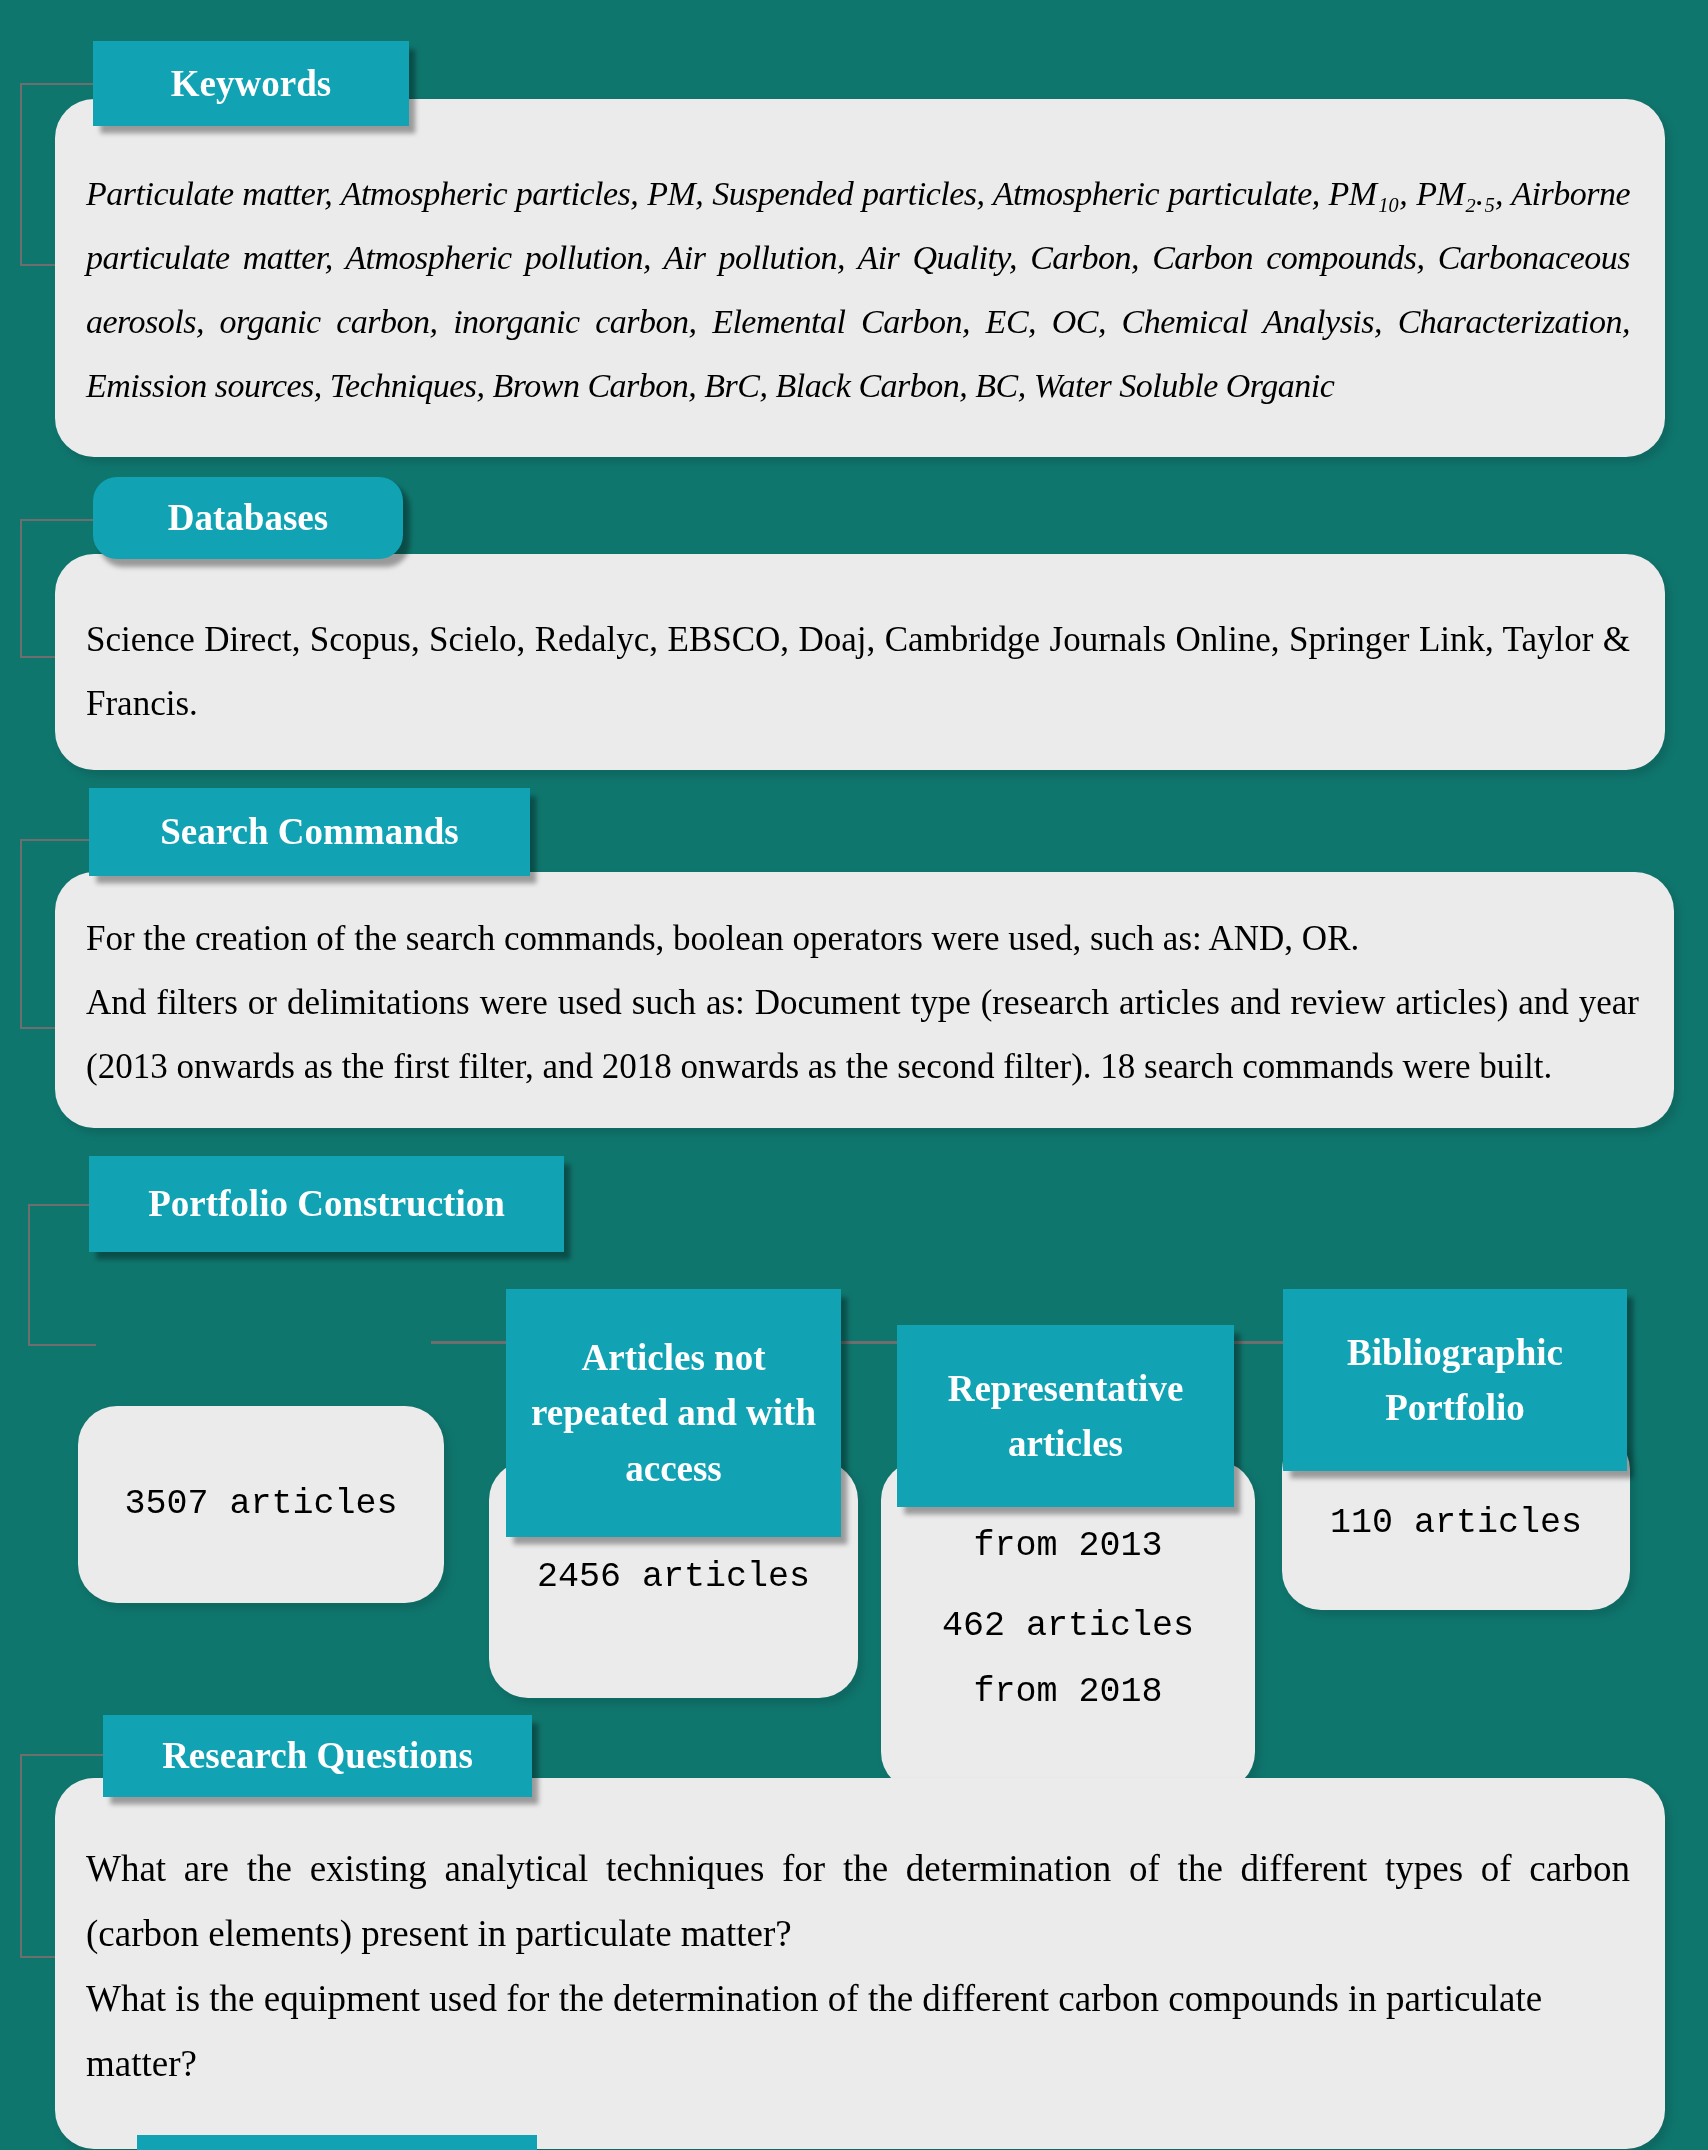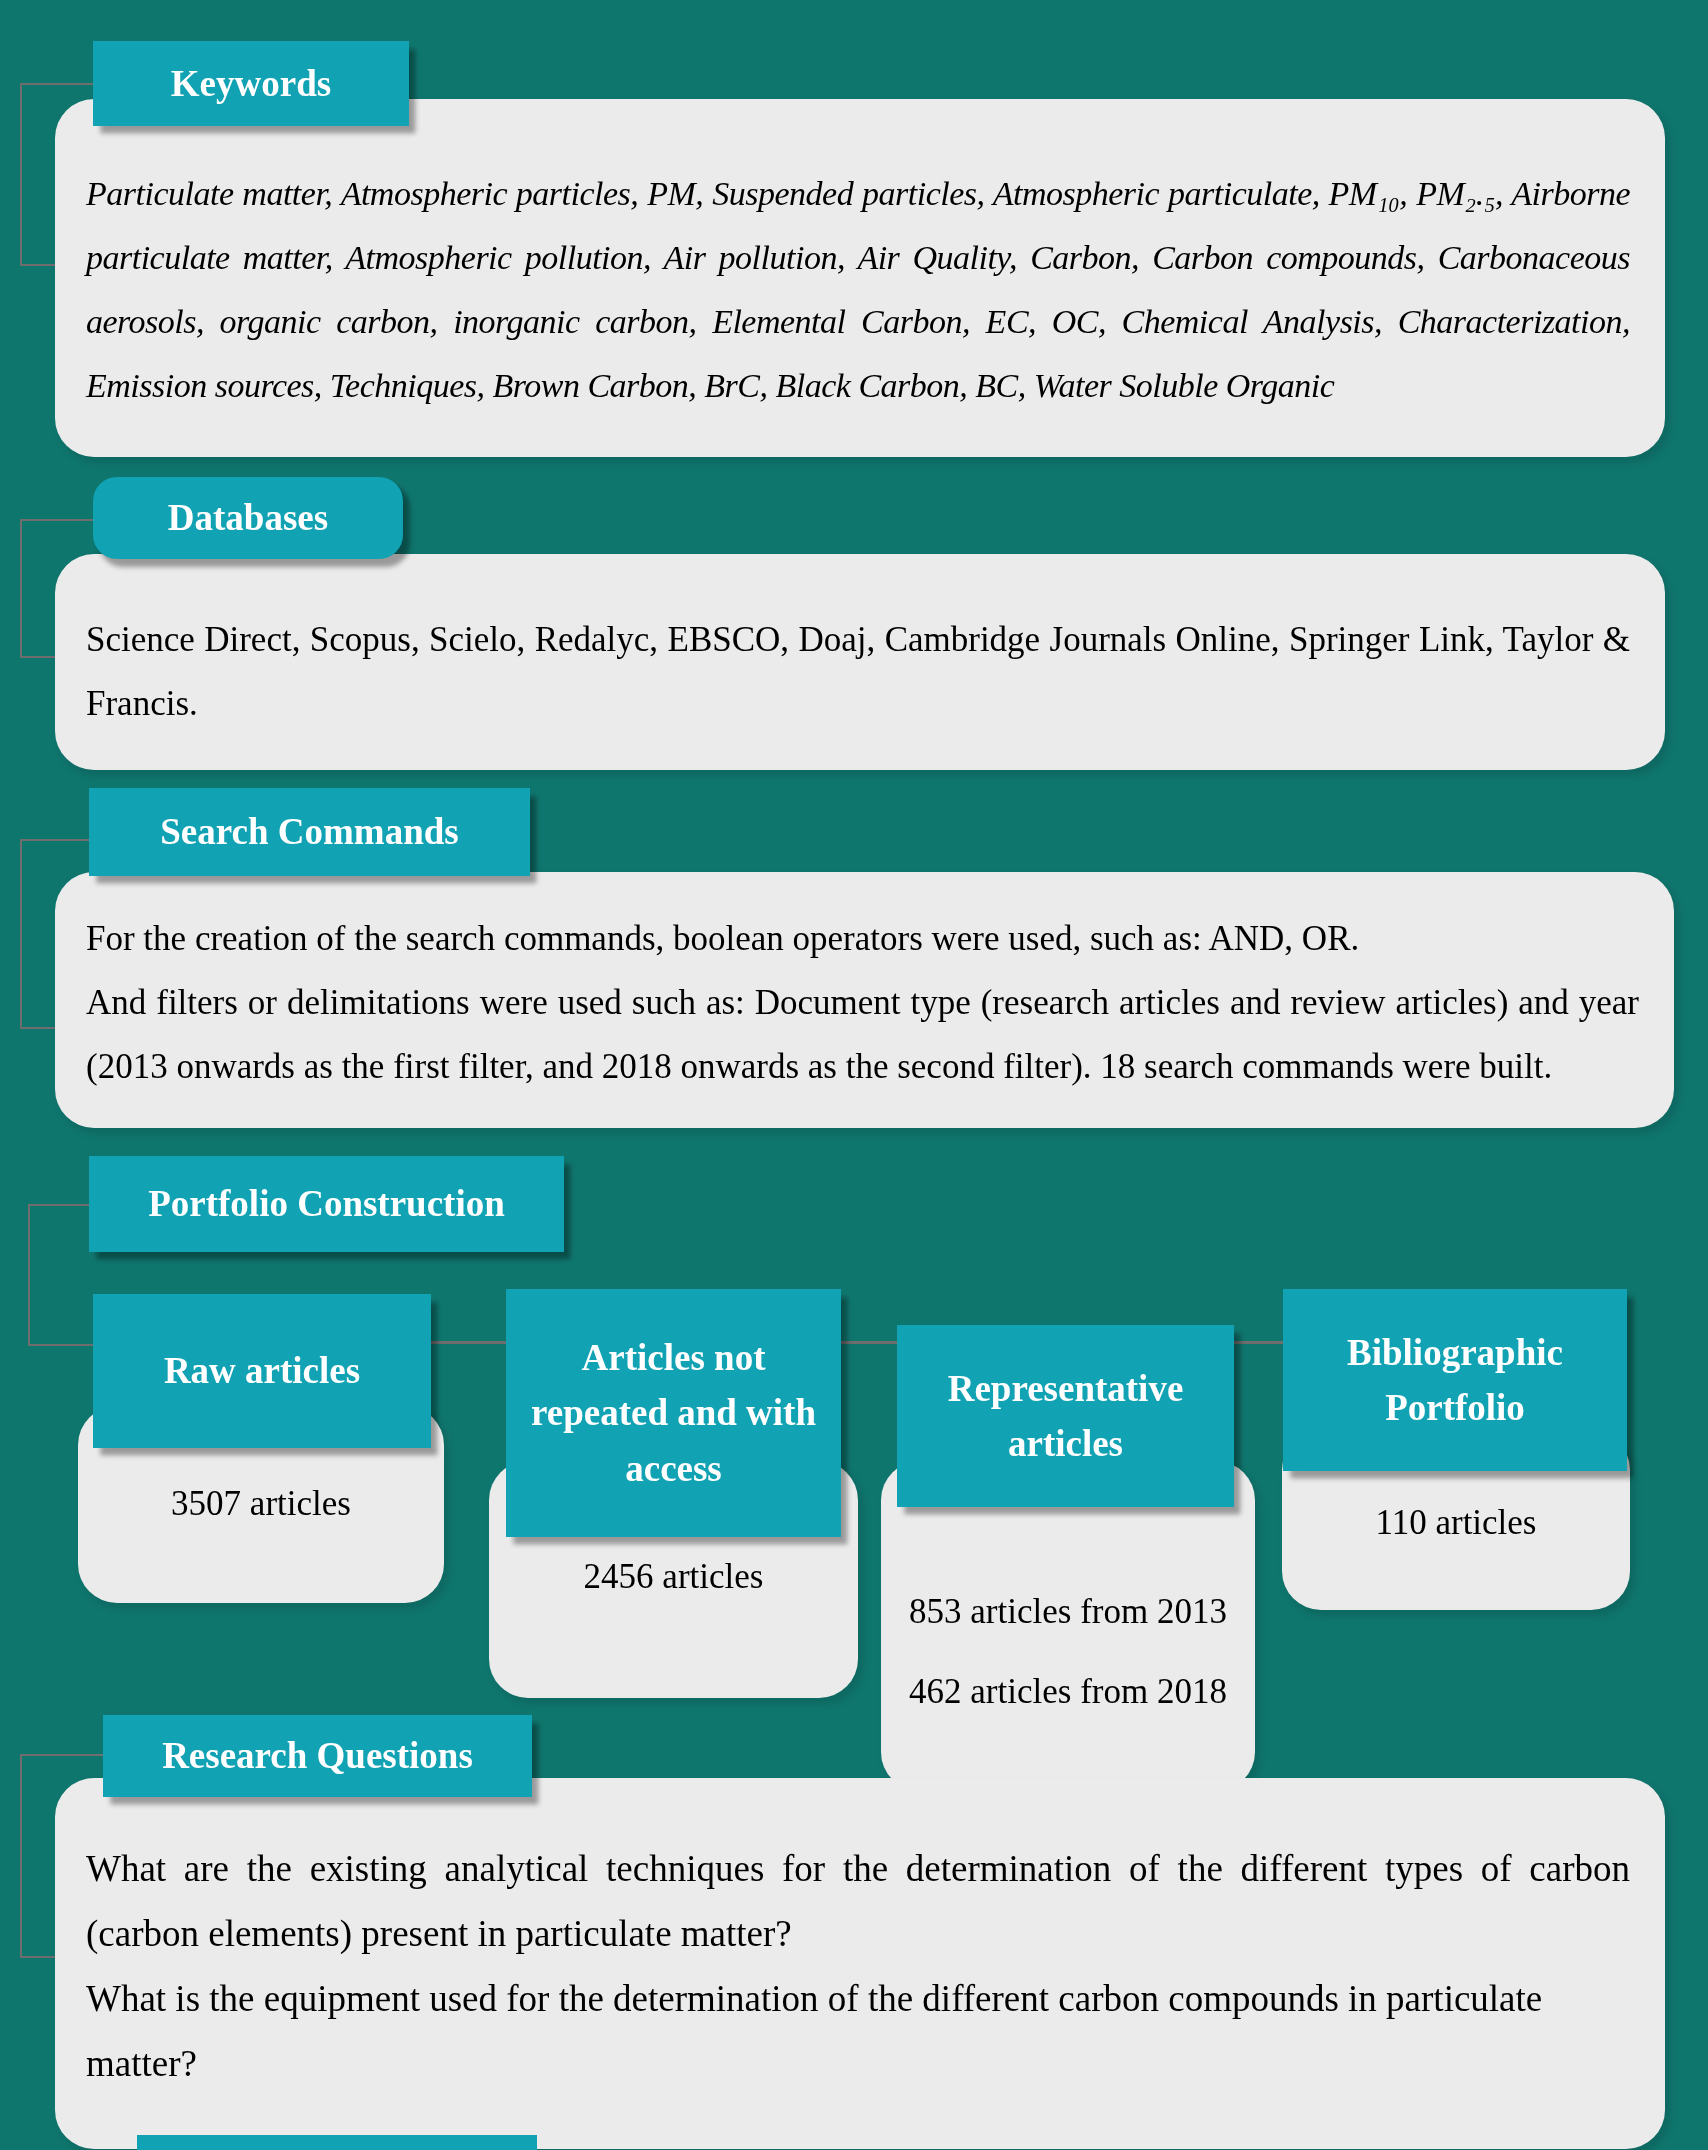--- a/index.html
+++ b/index.html
@@ -57,20 +57,21 @@
     height: 2.5px;
     background: var(--connector_gray, #6e6e6e);
     z-index: 0;
   }
   .step-detail {
     display: flex;
     flex-direction: column;
     justify-content: flex-end;
     align-items: center;
     text-align: center;
+    font-family: Liberation Mono, monospace;
   }
   .step-detail p { margin: 6.9px 0; line-height: 66px; }
   .kw { font-size: 34px; letter-spacing: -0.5px; }
 </style>
 </head>
 <body>
 
 <div class="page">
 
   <div class="bracket" style="left:19.6px; top:83px; width:74px; height:179px;"></div>
@@ -103,23 +104,20 @@
     <span>Portfolio Construction</span>
   </div>
 
   <div class="connector" style="left:431px; top:1341px; width:77px;"></div>
   <div class="connector" style="left:840px; top:1341px; width:58px;"></div>
   <div class="connector" style="left:1233px; top:1341px; width:50px;"></div>
 
   <div class="graybox step-detail" style="left:78px; top:1406px; width:366px; height:197px; padding:0 14.7px 59px 14.7px;">
     <p>3507 articles</p>
   </div>
-  <div class="teal" style="left:93px; top:1294px; width:338px; height:154px; padding:0 19.6px; box-sizing:border-box;">
-    <span>Raw articles</span>
-  </div>
 
   <div class="graybox step-detail" style="left:489px; top:1461px; width:369px; height:237px; padding:0 14.7px 81px 14.7px;">
     <p>2456 articles</p>
   </div>
   <div class="teal" style="left:506px; top:1289px; width:335px; height:248px; padding:0 19.6px; box-sizing:border-box;">
     <span>Articles not repeated and with access</span>
   </div>
 
   <div class="graybox step-detail" style="left:881px; top:1461px; width:374px; height:330px; padding:0 14.7px 59px 14.7px;">
     <p>853 articles from 2013</p>

